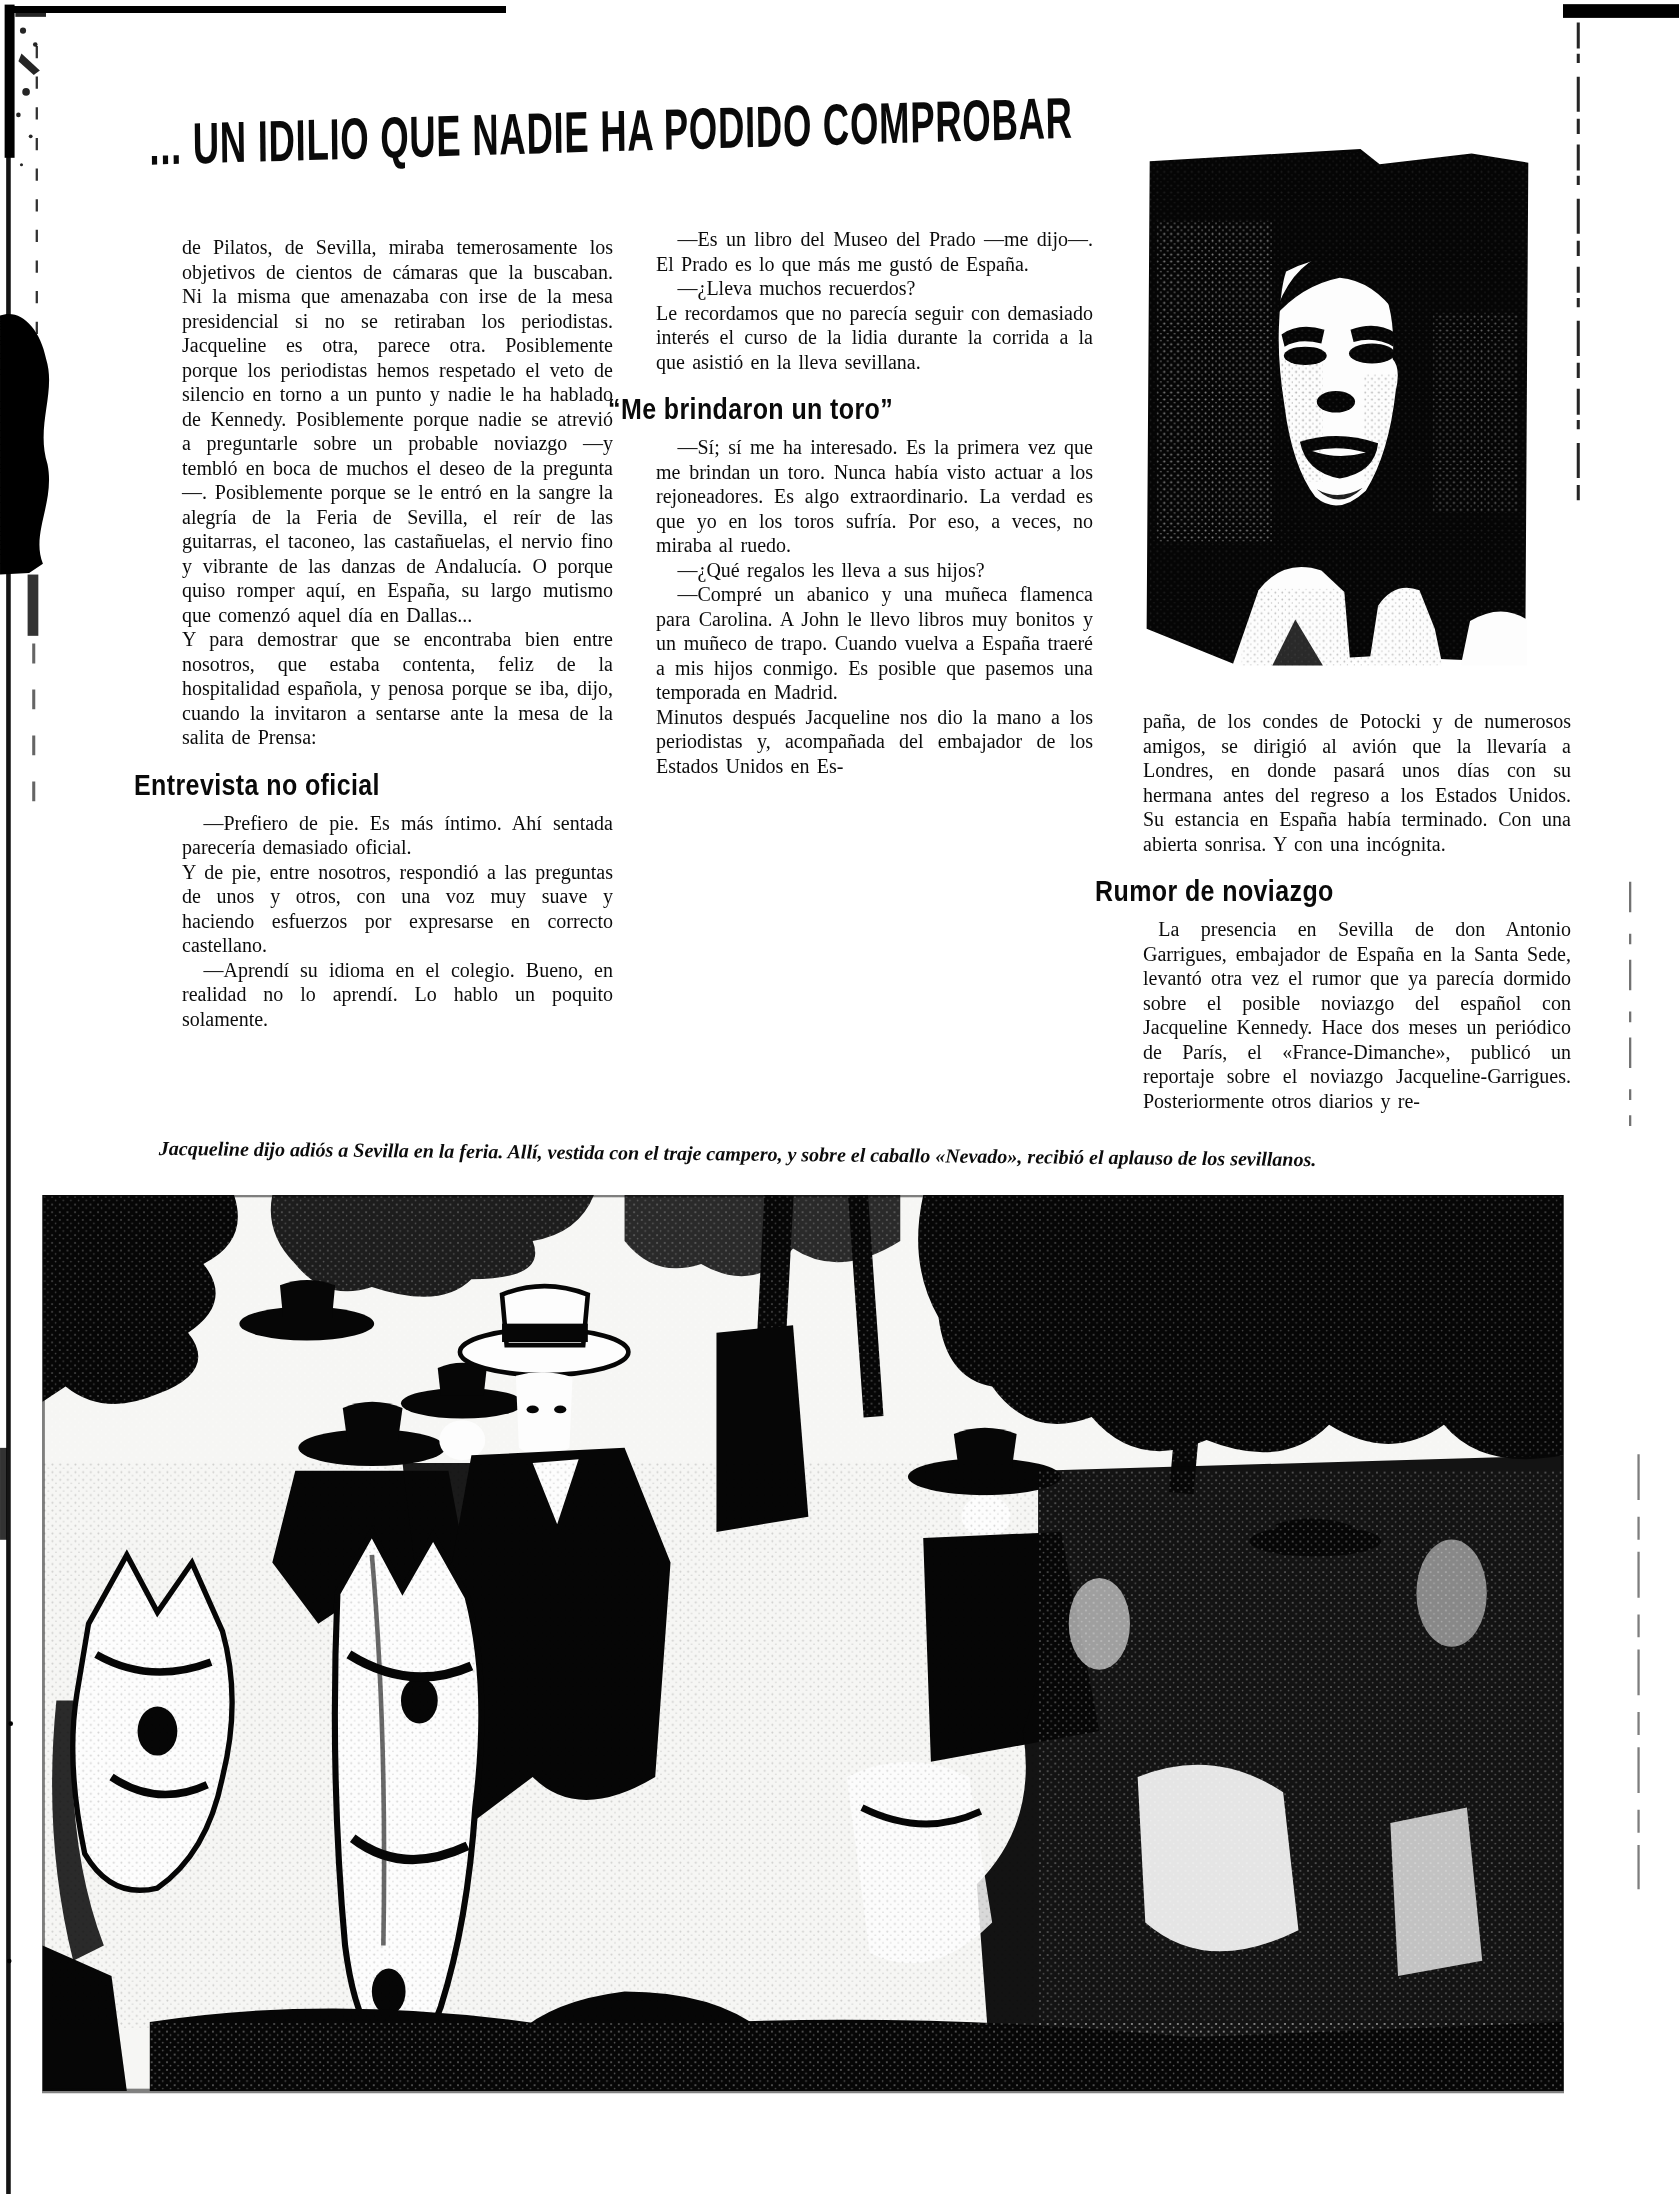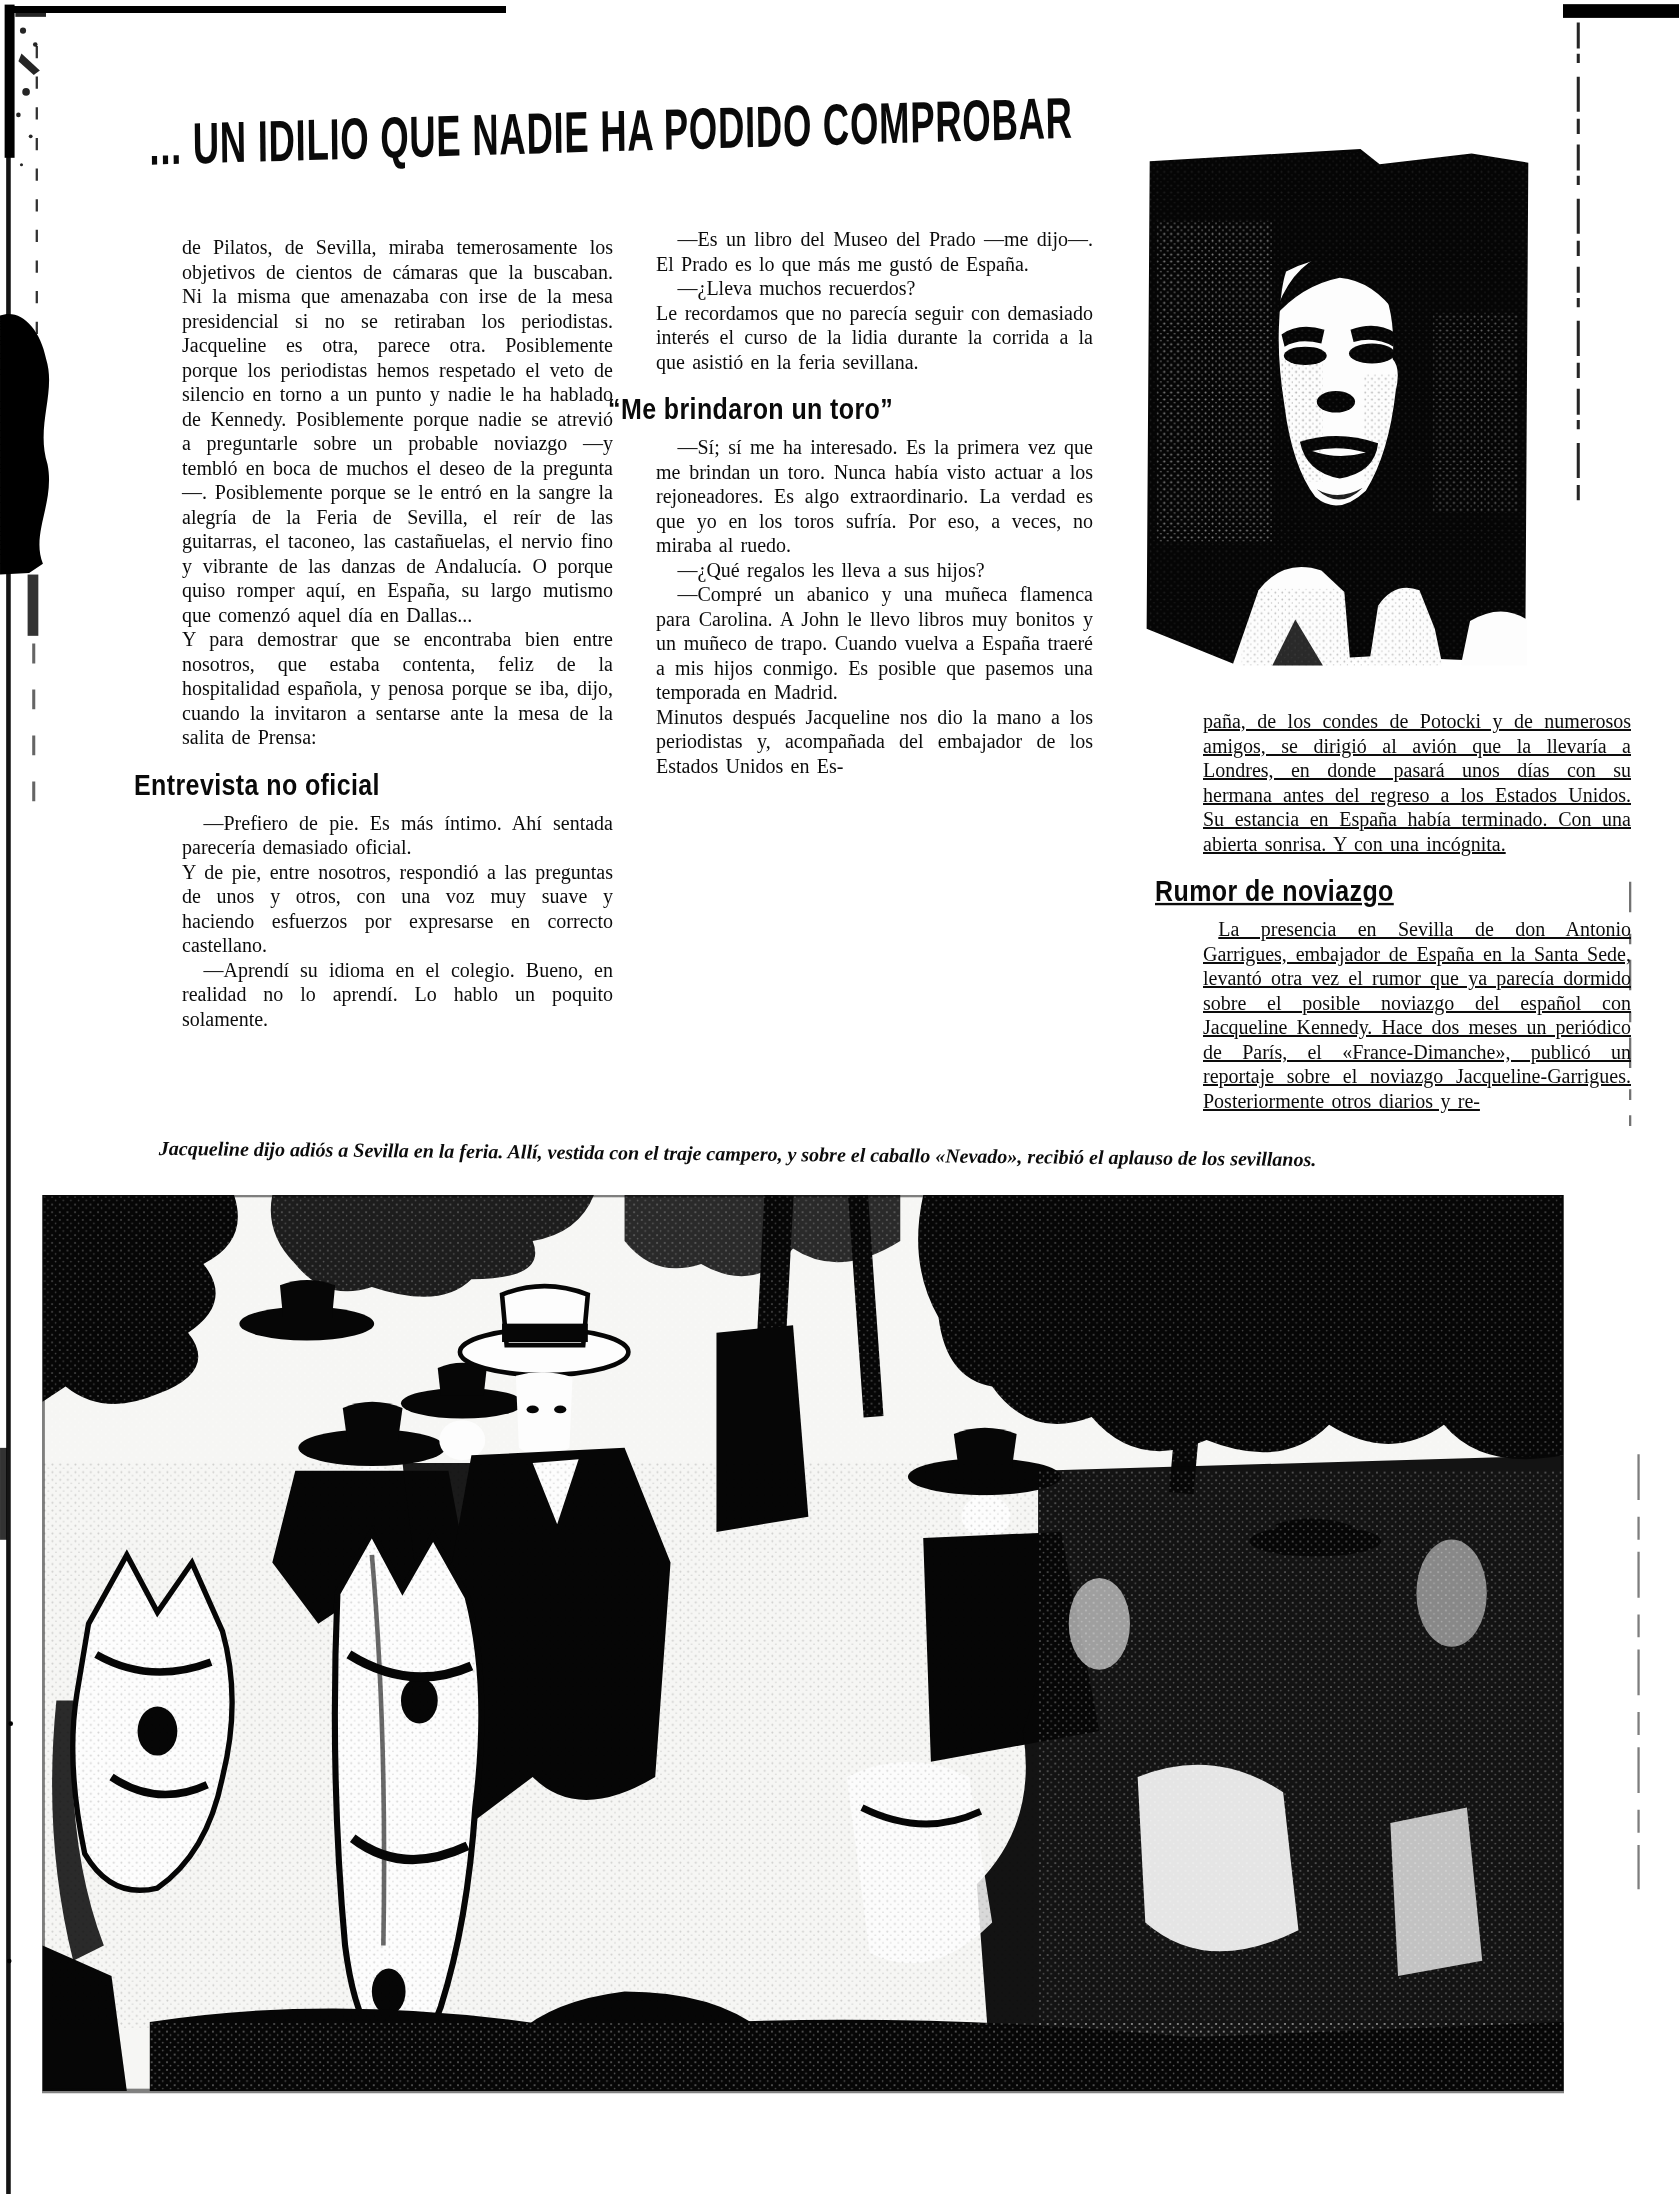--- a/index.html
+++ b/index.html
@@ -9,21 +9,21 @@
   }
   .headline{
     position:absolute; left:149px; top:112px; margin:0; white-space:nowrap;
     font-family:"Liberation Sans", sans-serif; font-weight:bold; font-size:43px;
     letter-spacing:0.8px; transform:scale(0.85,1.35) rotate(-1.05deg); transform-origin:left top;
     color:#0a0a0a;
   }
   .col{position:absolute; text-align:justify;}
   .col1{left:182px; top:235px; width:431px;}
   .col2{left:656px; top:227px; width:437px;}
-  .col3{left:1203px; top:709px; width:428px;text-decoration:underline;}
+  .col3{left:1143px; top:709px; width:428px;}
   .body{margin:0; font-size:20px; line-height:24.5px; word-spacing:2.3px;}
   .body.b{font-weight:normal;}
   .dlg{text-indent:21.5px;}
   .ind{text-indent:15.3px;}
   .subhead{
     margin:20px 0 12.3px -48px; font-family:"Liberation Sans", sans-serif;
     font-weight:bold; font-size:25px; letter-spacing:0.4px;
     transform:scaleY(1.18); transform-origin:left center; color:#0a0a0a;
   }
   .portrait{position:absolute; left:1142px; top:129px; width:394px; height:538px;}
@@ -122,21 +122,21 @@
     <p class="body">Y para demostrar que se encontraba bien entre nosotros, que estaba contenta, feliz de la hospitalidad española, y penosa porque se iba, dijo, cuando la invitaron a sentarse ante la mesa de la salita de Prensa:</p>
     <h2 class="subhead">Entrevista no oficial</h2>
     <p class="body b dlg">—Prefiero de pie. Es más íntimo. Ahí sentada parecería demasiado oficial.</p>
     <p class="body">Y de pie, entre nosotros, respondió a las preguntas de unos y otros, con una voz muy suave y haciendo esfuerzos por expresarse en correcto castellano.</p>
     <p class="body b dlg">—Aprendí su idioma en el colegio. Bueno, en realidad no lo aprendí. Lo hablo un poquito solamente.</p>
   </div>
 
   <div class="col col2">
     <p class="body b dlg">—Es un libro del Museo del Prado —me dijo—. El Prado es lo que más me gustó de España.</p>
     <p class="body dlg">—¿Lleva muchos recuerdos?</p>
-    <p class="body">Le recordamos que no parecía seguir con demasiado interés el curso de la lidia durante la corrida a la que asistió en la feria sevillana.</p>
+    <p class="body">Le recordamos que no parecía seguir con demasiado interés el curso de la lidia durante la corrida a la que asistió en la lleva sevillana.</p>
     <h2 class="subhead">“Me brindaron un toro”</h2>
     <p class="body b dlg">—Sí; sí me ha interesado. Es la primera vez que me brindan un toro. Nunca había visto actuar a los rejoneadores. Es algo extraordinario. La verdad es que yo en los toros sufría. Por eso, a veces, no miraba al ruedo.</p>
     <p class="body dlg">—¿Qué regalos les lleva a sus hijos?</p>
     <p class="body b dlg">—Compré un abanico y una muñeca flamenca para Carolina. A John le llevo libros muy bonitos y un muñeco de trapo. Cuando vuelva a España traeré a mis hijos conmigo. Es posible que pasemos una temporada en Madrid.</p>
     <p class="body">Minutos después Jacqueline nos dio la mano a los periodistas y, acompañada del embajador de los Estados Unidos en Es-</p>
   </div>
 
   <div class="col col3">
     <p class="body">paña, de los condes de Potocki y de numerosos amigos, se dirigió al avión que la llevaría a Londres, en donde pasará unos días con su hermana antes del regreso a los Estados Unidos. Su estancia en España había terminado. Con una abierta sonrisa. Y con una incógnita.</p>
     <h2 class="subhead">Rumor de noviazgo</h2>

